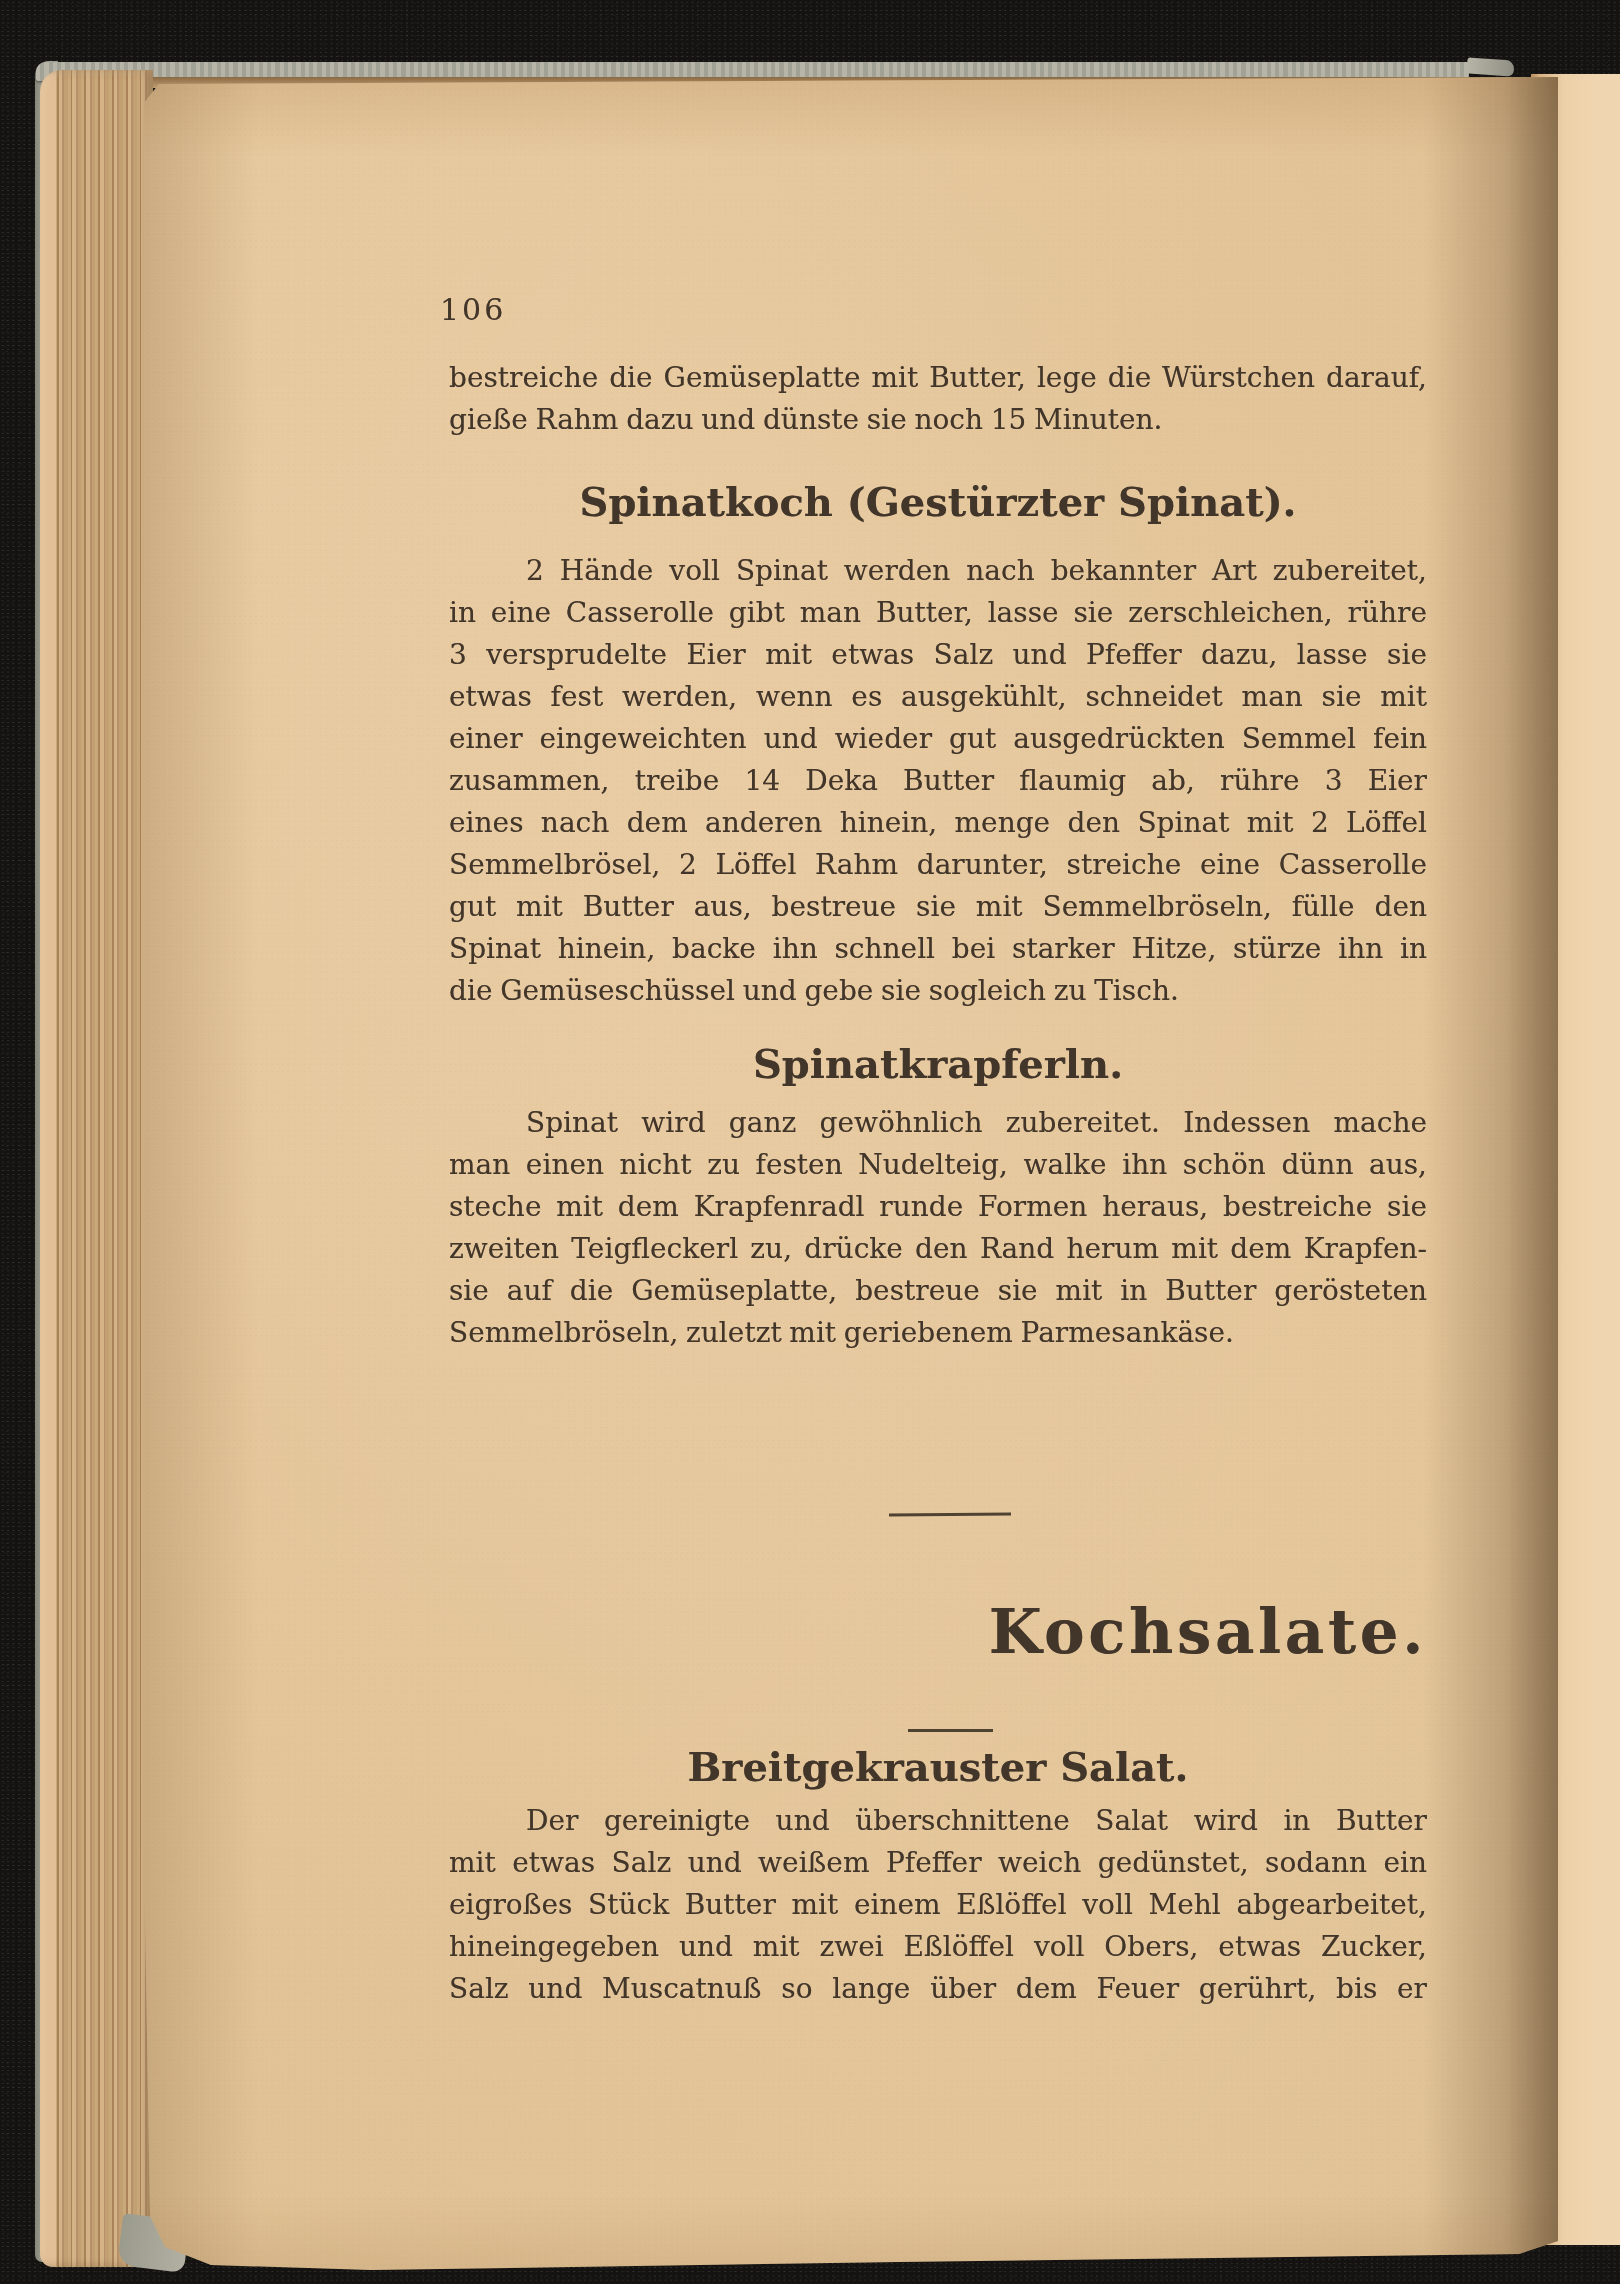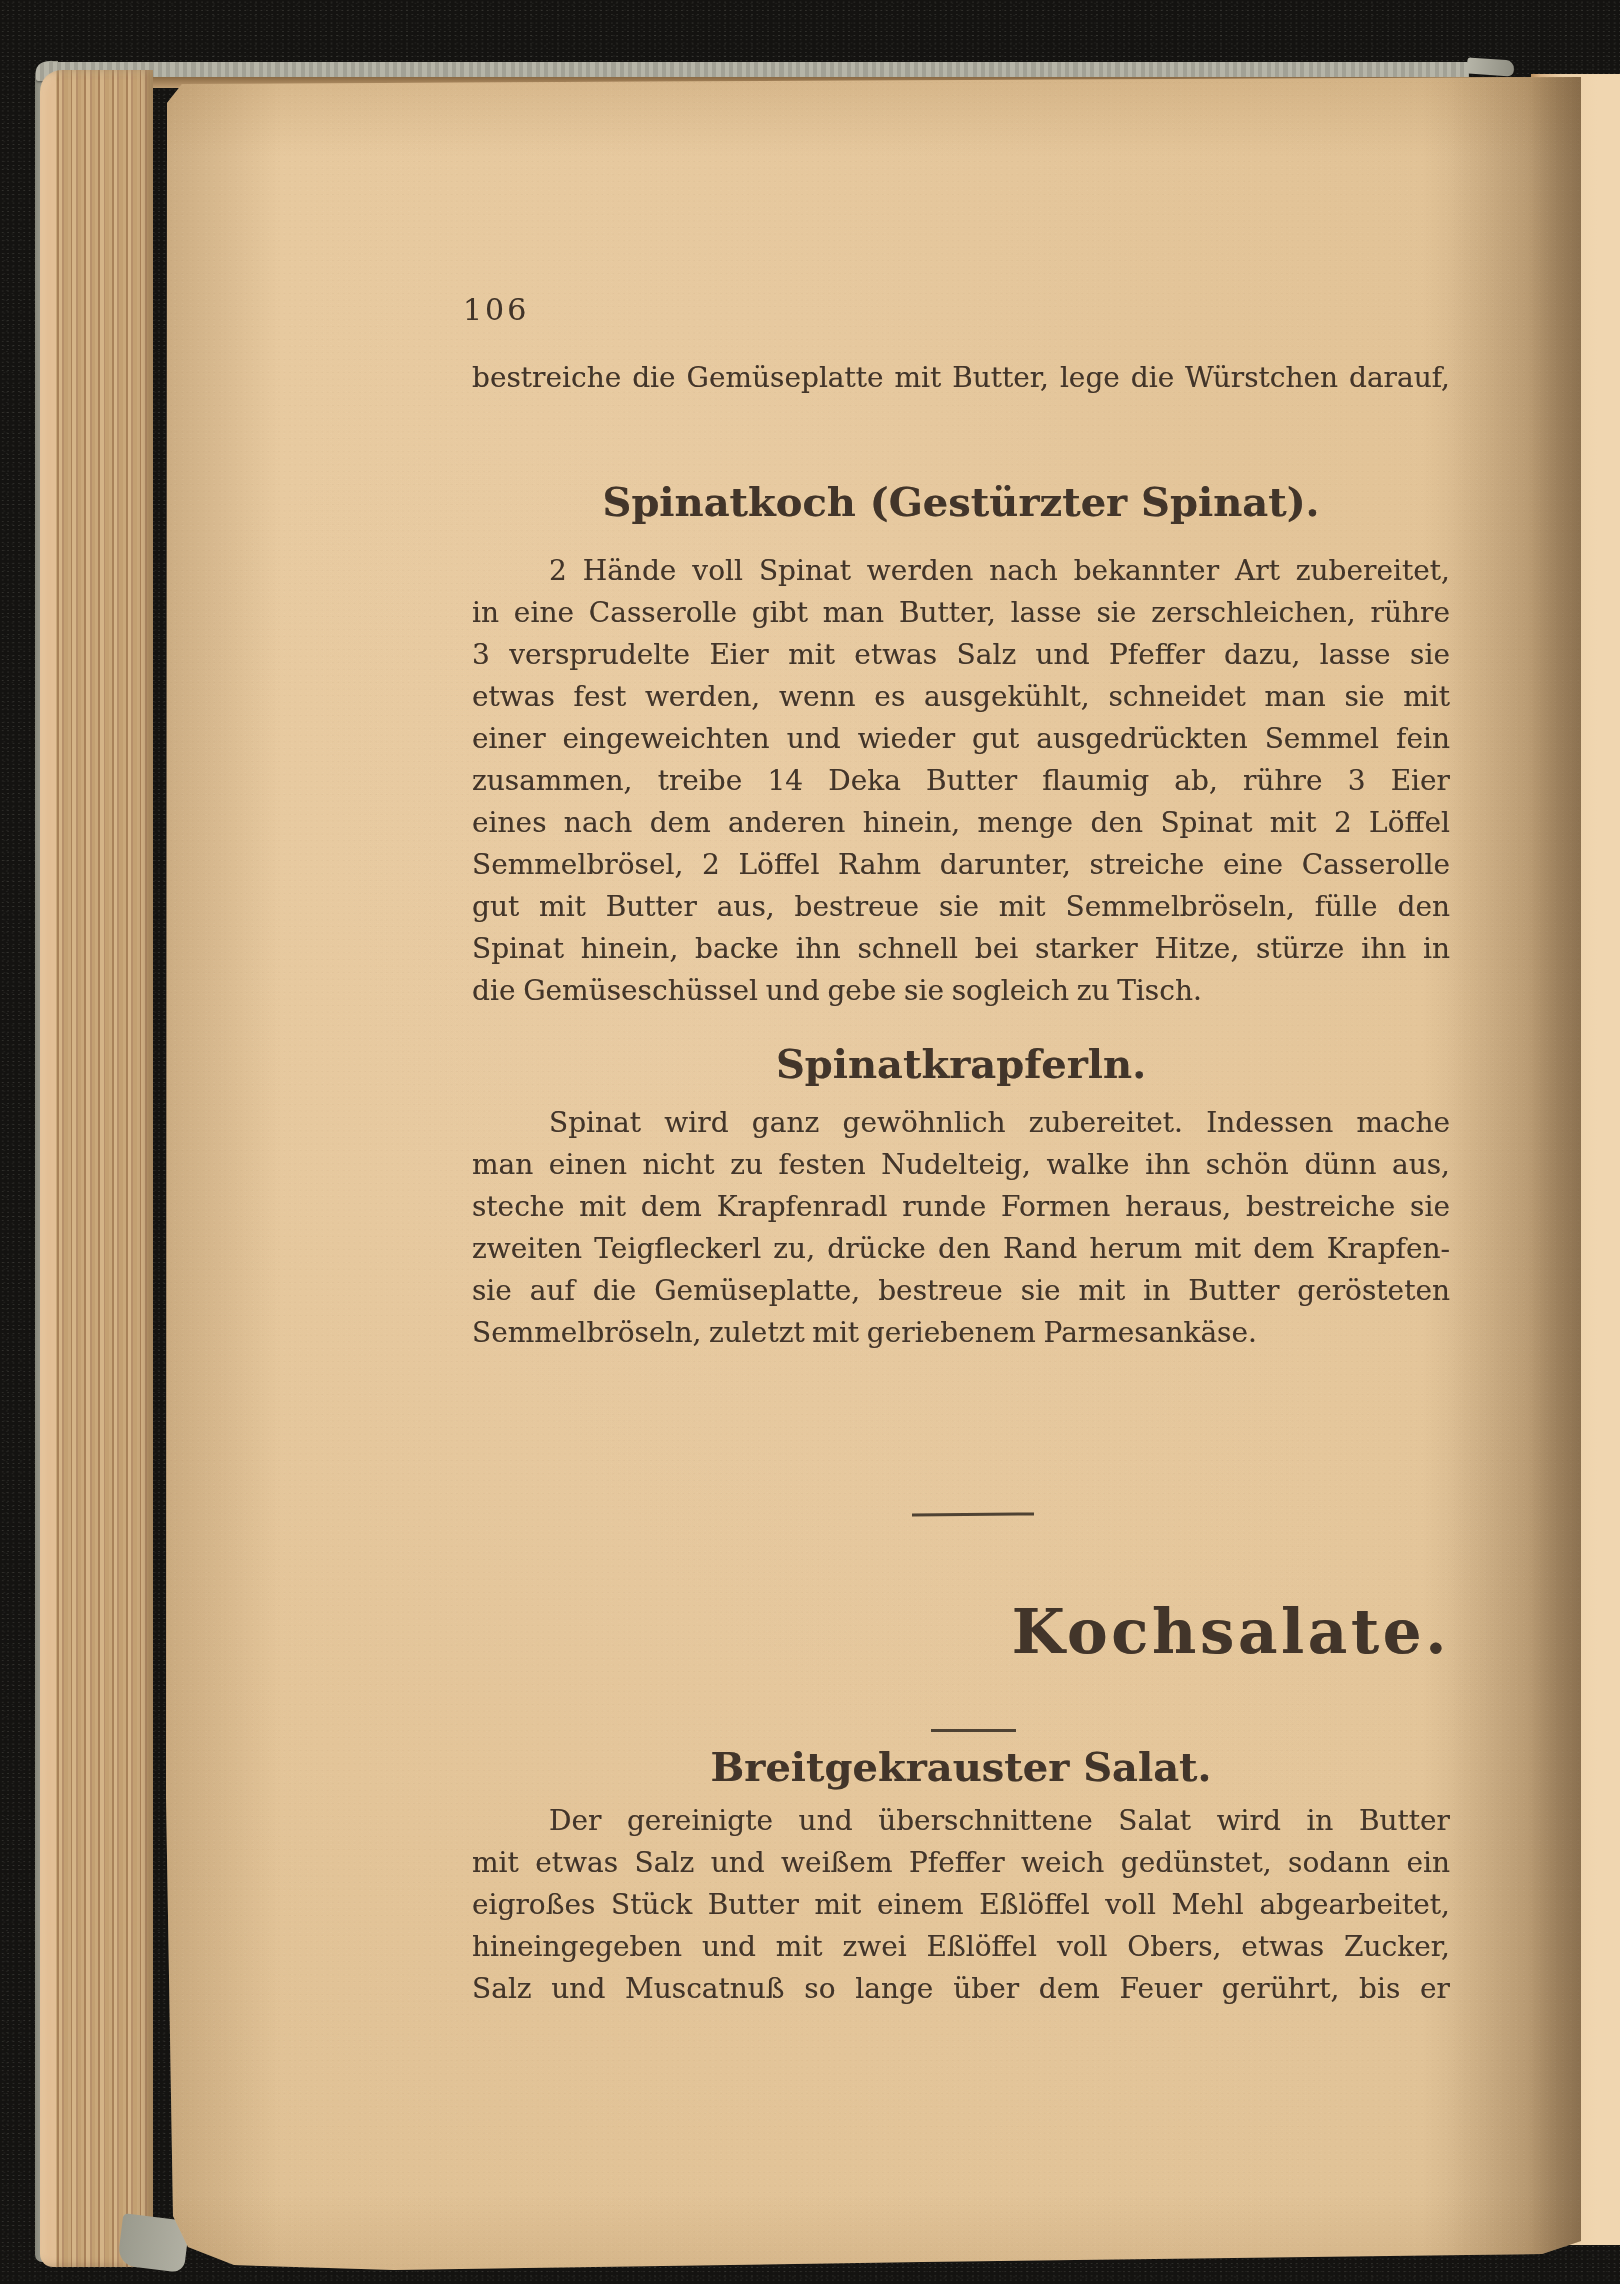--- a/index.html
+++ b/index.html
@@ -57,21 +57,20 @@
   .main-page{
     position:absolute;inset:0;z-index:2;
     clip-path:polygon(144px 103px,159px 84px,1558px 77px,1558px 2241px,1519px 2254px,899px 2262px,371px 2270px,211px 2265px,165px 2247px,150px 2216px,143px 1797px);
     background:
       linear-gradient(180deg, rgba(150,110,60,.20) 77px, rgba(150,110,60,0) 156px),
       linear-gradient(0deg, rgba(140,100,55,.16) 0, rgba(140,100,55,0) 90px),
       linear-gradient(90deg, rgba(120,85,45,.24) 144px, rgba(120,85,45,0) 258px),
       linear-gradient(270deg, rgba(100,70,38,.30) 62px, rgba(100,70,38,0) 198px),
       radial-gradient(ellipse at 45% 38%, #ecd0a9 0%, var(--paper,#e6c89d) 55%, #ddbf93 100%);
     color:var(--ink,#42352a);
-    margin-left:23px;
   }
   .paper-grain{
     position:absolute;inset:0;pointer-events:none;
     background-image:
       radial-gradient(ellipse at 72% 18%, rgba(190,150,95,.10), transparent 55%),
       radial-gradient(ellipse at 30% 80%, rgba(185,145,92,.08), transparent 55%),
       radial-gradient(rgba(120,90,50,.05) 0.6px, transparent 0.8px),
       radial-gradient(rgba(255,240,210,.07) 0.6px, transparent 0.9px);
     background-size:auto,auto,5.4px 6.6px,7.8px 4.2px;
   }
@@ -126,20 +125,21 @@
   <div class="facing-page"></div>
 
   <div class="main-page">
     <div class="paper-grain"></div>
     <div class="gutter-shade"></div>
 
     <div class="page-number">106</div>
 
     <div class="para p-intro">
         <div class="line">bestreiche die Gemüseplatte mit Butter, lege die Würstchen darauf,</div>
+        <div class="line line-last">gieße Rahm dazu und dünste sie noch 15 Minuten.</div>
       </div>
 
     <h2 class="heading h-spinatkoch">Spinatkoch (Gestürzter Spinat).</h2>
 
     <div class="para p-spinatkoch">
         <div class="line line-indent">2 Hände voll Spinat werden nach bekannter Art zubereitet,</div>
         <div class="line">in eine Casserolle gibt man Butter, lasse sie zerschleichen, rühre</div>
         <div class="line">3 versprudelte Eier mit etwas Salz und Pfeffer dazu, lasse sie</div>
         <div class="line">etwas fest werden, wenn es ausgekühlt, schneidet man sie mit</div>
         <div class="line">einer eingeweichten und wieder gut ausgedrückten Semmel fein</div>

